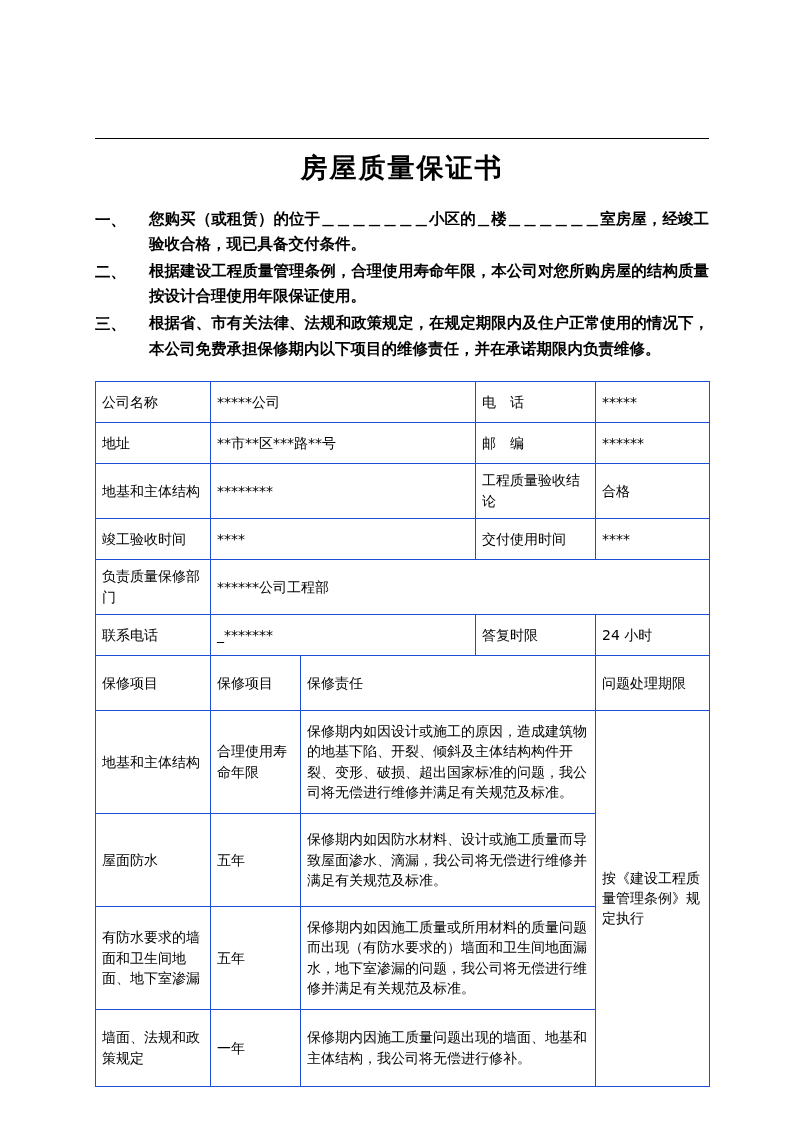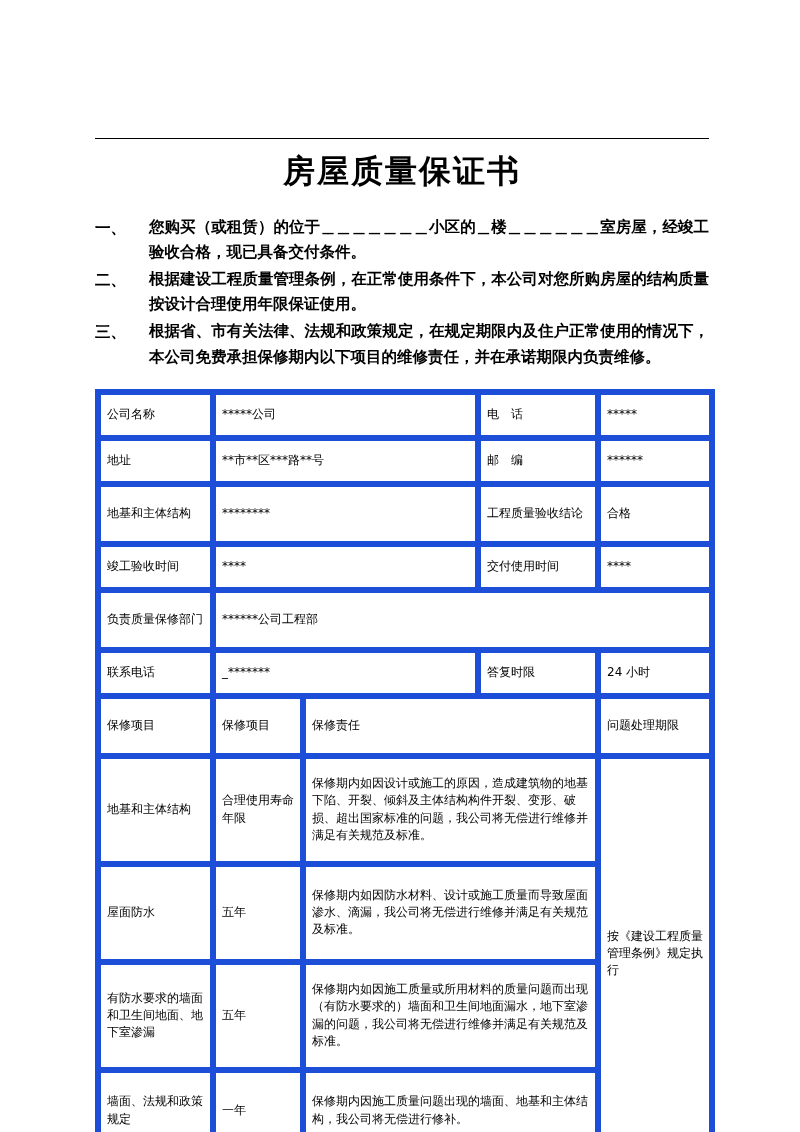--- a/index.html
+++ b/index.html
@@ -29,21 +29,21 @@
     border-top: 1px solid #000;
   }
   .content {
     position: absolute;
     left: 95px;
     top: 150px;
     width: 614px;
   }
   .doc-title {
     text-align: center;
-    font-size: 32px;
+    font-size: 27px;
     font-weight: bold;
     letter-spacing: 2px;
     margin: 0 0 22px 0;
     font-family: "DejaVu Sans", "Liberation Sans", sans-serif;
   }
   .clause-list {
     margin: 0;
     padding: 0;
     list-style: none;
   }
@@ -66,23 +66,23 @@
     text-align: justify;
     font-family: Liberation Mono, monospace;
   }
   table.maintable {
     border-collapse: collapse;
     width: 614px;
     margin-top: 18px;
     table-layout: fixed;
   }
   table.maintable td {
-    border: 6px solid #1d4ed8;
+    border: 1px solid #1d4ed8;
     padding: 5px 6px;
-    font-size: 12px;
+    font-size: 14px;
     line-height: 1.45;
     vertical-align: middle;
     font-family: "DejaVu Sans", "Liberation Sans", sans-serif;
   }
   td.c { text-align: left; }
   td.l { text-align: left; }
   .rowpad { height: 30px; }
   .tall { height: 44px; }
   .twoline { line-height: 1.5; }
 </style>
@@ -95,21 +95,21 @@
 
     <div class="doc-title">房屋质量保证书</div>
 
     <div class="clause-list">
       <div class="clause">
         <span class="num">一、</span>
         <span class="txt">您购买（或租赁）的位于＿＿＿＿＿＿＿小区的＿楼＿＿＿＿＿＿室房屋，经竣工验收合格，现已具备交付条件。</span>
       </div>
       <div class="clause">
         <span class="num">二、</span>
-        <span class="txt">根据建设工程质量管理条例，在正常使用条件下，本公司对您所购房屋的结构质量按设计合理使用年限保证使用。</span>
+        <span class="txt">根据建设工程质量管理条例，合理使用寿命年限，本公司对您所购房屋的结构质量按设计合理使用年限保证使用。</span>
       </div>
       <div class="clause">
         <span class="num">三、</span>
         <span class="txt">根据省、市有关法律、法规和政策规定，在规定期限内及住户正常使用的情况下，本公司免费承担保修期内以下项目的维修责任，并在承诺期限内负责维修。</span>
       </div>
     </div>
 
     <table class="maintable">
       <colgroup>
         <col style="width:115px">

